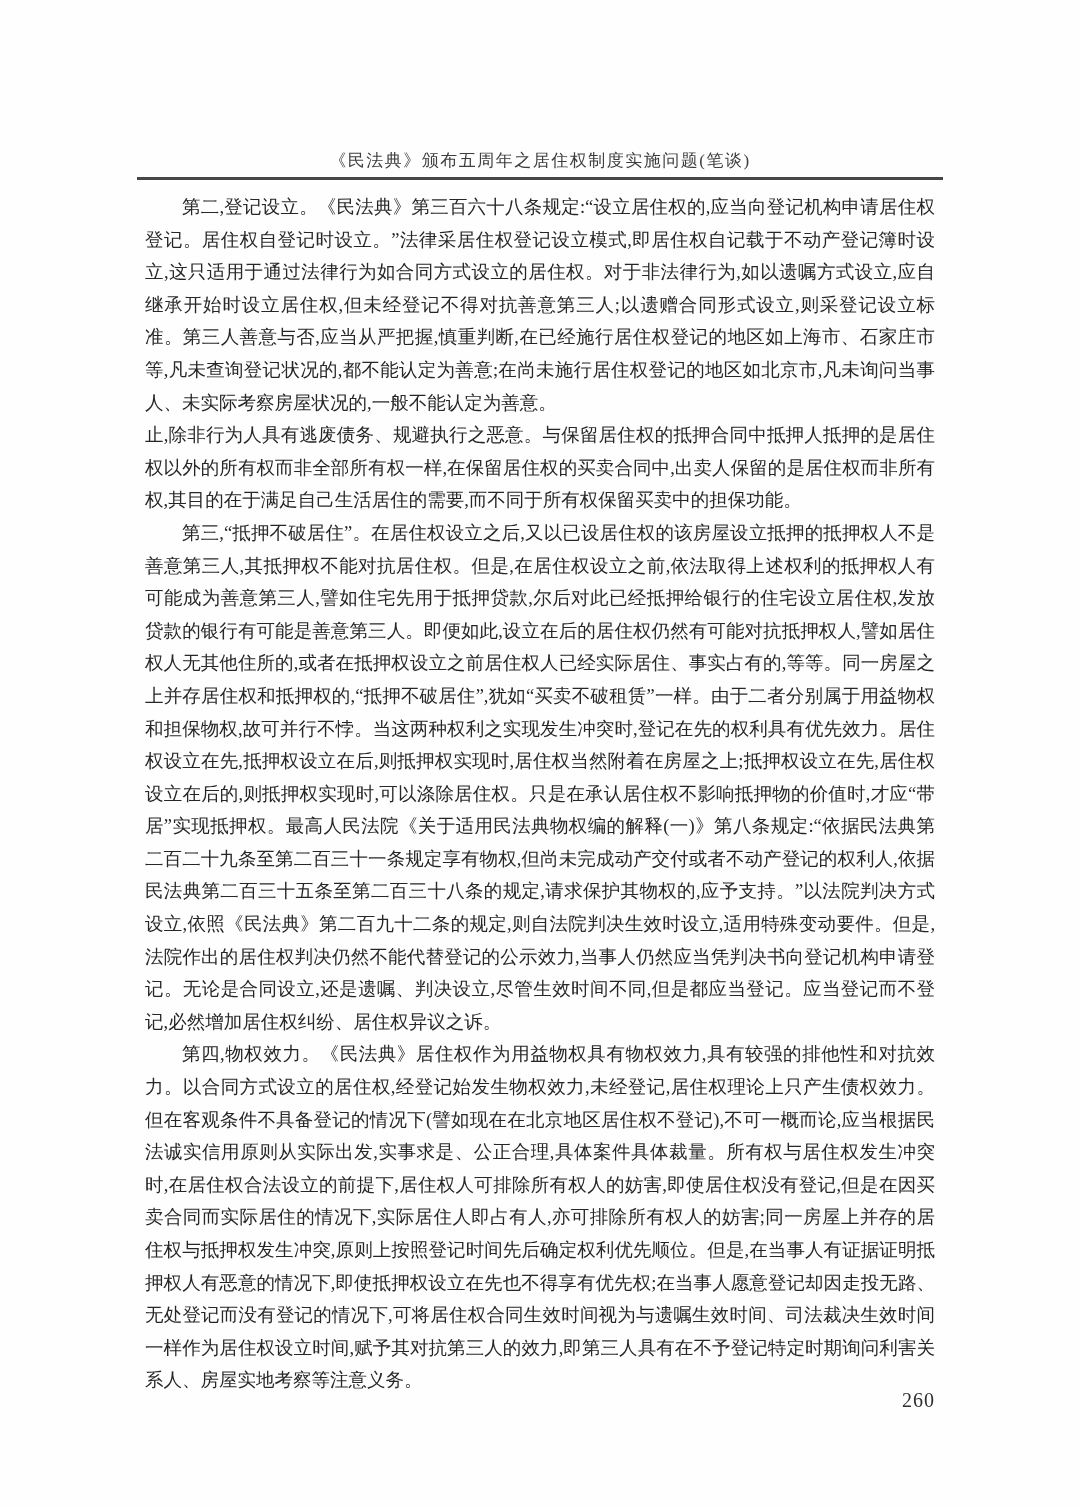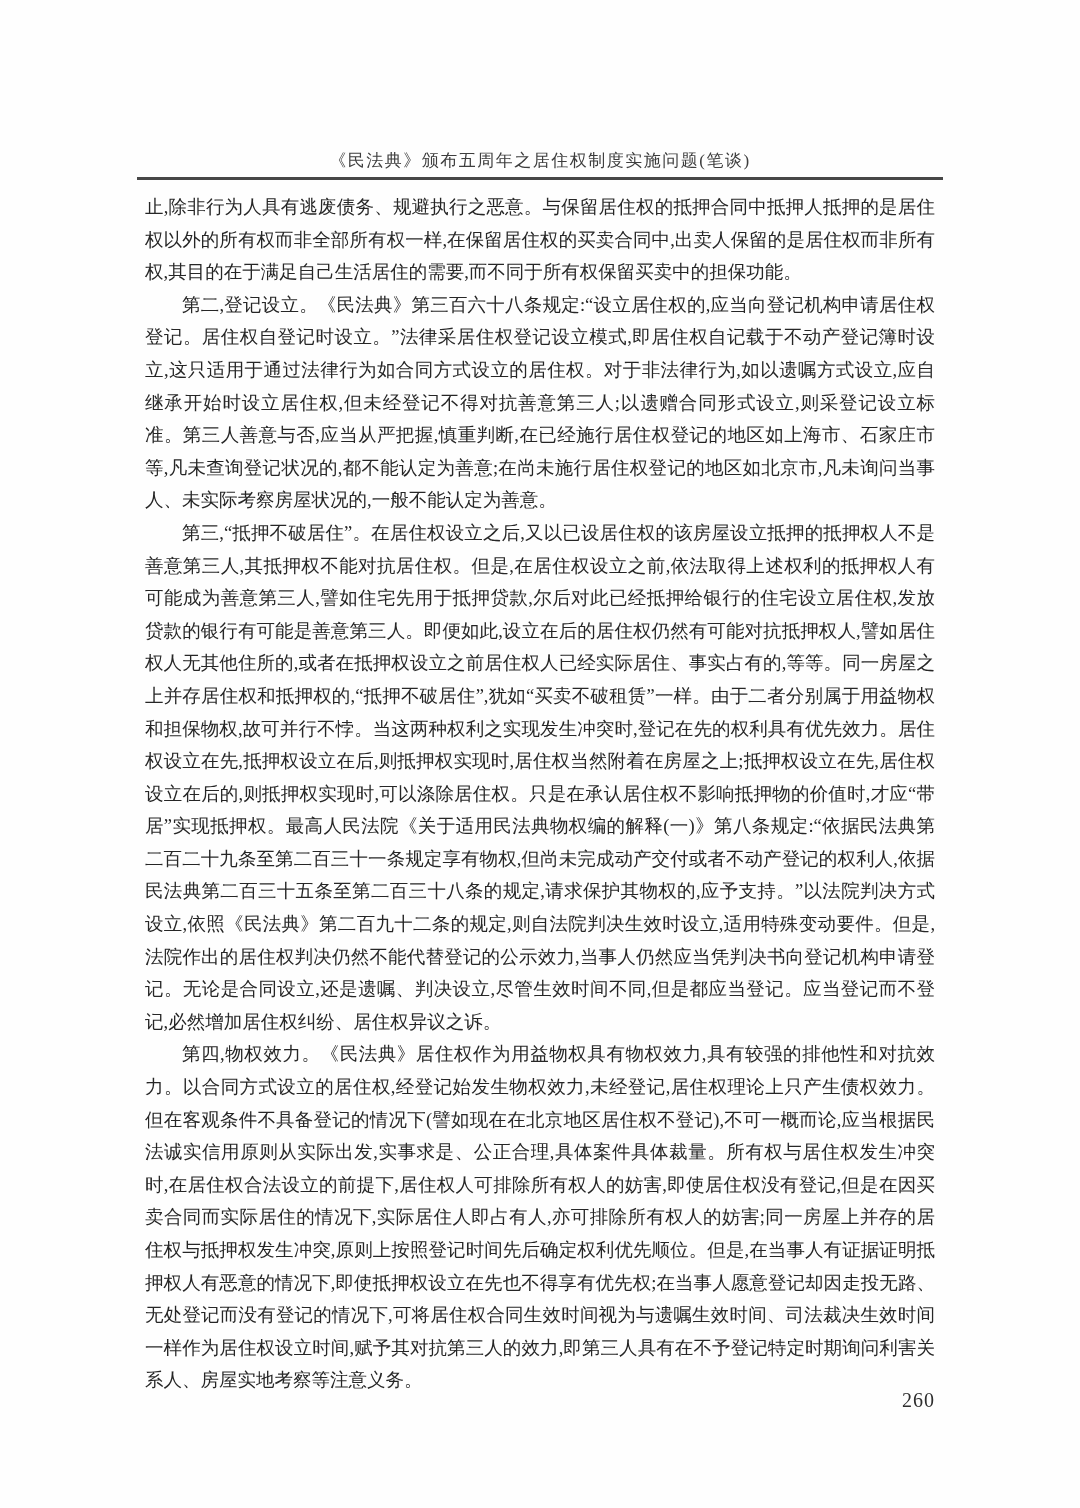--- a/index.html
+++ b/index.html
@@ -67,21 +67,21 @@
 </head>
 <body>
 
 <div class="page">
 
   <div class="header-title">《民法典》颁布五周年之居住权制度实施问题(笔谈)</div>
 
   <div class="header-rule"></div>
 
   <div class="content">
+    <p class="para">第二,登记设立。《民法典》第三百六十八条规定:“设立居住权的,应当向登记机构申请居住权登记。居住权自登记时设立。”法律采居住权登记设立模式,即居住权自记载于不动产登记簿时设立,这只适用于通过法律行为如合同方式设立的居住权。对于非法律行为,如以遗嘱方式设立,应自继承开始时设立居住权,但未经登记不得对抗善意第三人;以遗赠合同形式设立,则采登记设立标准。第三人善意与否,应当从严把握,慎重判断,在已经施行居住权登记的地区如上海市、石家庄市等,凡未查询登记状况的,都不能认定为善意;在尚未施行居住权登记的地区如北京市,凡未询问当事人、未实际考察房屋状况的,一般不能认定为善意。</p>
     <p class="para no-indent">止,除非行为人具有逃废债务、规避执行之恶意。与保留居住权的抵押合同中抵押人抵押的是居住权以外的所有权而非全部所有权一样,在保留居住权的买卖合同中,出卖人保留的是居住权而非所有权,其目的在于满足自己生活居住的需要,而不同于所有权保留买卖中的担保功能。</p>
-    <p class="para">第二,登记设立。《民法典》第三百六十八条规定:“设立居住权的,应当向登记机构申请居住权登记。居住权自登记时设立。”法律采居住权登记设立模式,即居住权自记载于不动产登记簿时设立,这只适用于通过法律行为如合同方式设立的居住权。对于非法律行为,如以遗嘱方式设立,应自继承开始时设立居住权,但未经登记不得对抗善意第三人;以遗赠合同形式设立,则采登记设立标准。第三人善意与否,应当从严把握,慎重判断,在已经施行居住权登记的地区如上海市、石家庄市等,凡未查询登记状况的,都不能认定为善意;在尚未施行居住权登记的地区如北京市,凡未询问当事人、未实际考察房屋状况的,一般不能认定为善意。</p>
     <p class="para">第三,“抵押不破居住”。在居住权设立之后,又以已设居住权的该房屋设立抵押的抵押权人不是善意第三人,其抵押权不能对抗居住权。但是,在居住权设立之前,依法取得上述权利的抵押权人有可能成为善意第三人,譬如住宅先用于抵押贷款,尔后对此已经抵押给银行的住宅设立居住权,发放贷款的银行有可能是善意第三人。即便如此,设立在后的居住权仍然有可能对抗抵押权人,譬如居住权人无其他住所的,或者在抵押权设立之前居住权人已经实际居住、事实占有的,等等。同一房屋之上并存居住权和抵押权的,“抵押不破居住”,犹如“买卖不破租赁”一样。由于二者分别属于用益物权和担保物权,故可并行不悖。当这两种权利之实现发生冲突时,登记在先的权利具有优先效力。居住权设立在先,抵押权设立在后,则抵押权实现时,居住权当然附着在房屋之上;抵押权设立在先,居住权设立在后的,则抵押权实现时,可以涤除居住权。只是在承认居住权不影响抵押物的价值时,才应“带居”实现抵押权。最高人民法院《关于适用民法典物权编的解释(一)》第八条规定:“依据民法典第二百二十九条至第二百三十一条规定享有物权,但尚未完成动产交付或者不动产登记的权利人,依据民法典第二百三十五条至第二百三十八条的规定,请求保护其物权的,应予支持。”以法院判决方式设立,依照《民法典》第二百九十二条的规定,则自法院判决生效时设立,适用特殊变动要件。但是,法院作出的居住权判决仍然不能代替登记的公示效力,当事人仍然应当凭判决书向登记机构申请登记。无论是合同设立,还是遗嘱、判决设立,尽管生效时间不同,但是都应当登记。应当登记而不登记,必然增加居住权纠纷、居住权异议之诉。</p>
     <p class="para">第四,物权效力。《民法典》居住权作为用益物权具有物权效力,具有较强的排他性和对抗效力。以合同方式设立的居住权,经登记始发生物权效力,未经登记,居住权理论上只产生债权效力。但在客观条件不具备登记的情况下(譬如现在在北京地区居住权不登记),不可一概而论,应当根据民法诚实信用原则从实际出发,实事求是、公正合理,具体案件具体裁量。所有权与居住权发生冲突时,在居住权合法设立的前提下,居住权人可排除所有权人的妨害,即使居住权没有登记,但是在因买卖合同而实际居住的情况下,实际居住人即占有人,亦可排除所有权人的妨害;同一房屋上并存的居住权与抵押权发生冲突,原则上按照登记时间先后确定权利优先顺位。但是,在当事人有证据证明抵押权人有恶意的情况下,即使抵押权设立在先也不得享有优先权;在当事人愿意登记却因走投无路、无处登记而没有登记的情况下,可将居住权合同生效时间视为与遗嘱生效时间、司法裁决生效时间一样作为居住权设立时间,赋予其对抗第三人的效力,即第三人具有在不予登记特定时期询问利害关系人、房屋实地考察等注意义务。</p>
   </div>
 
   <div class="page-number">260</div>
 
 </div>
 
 </body></html>

